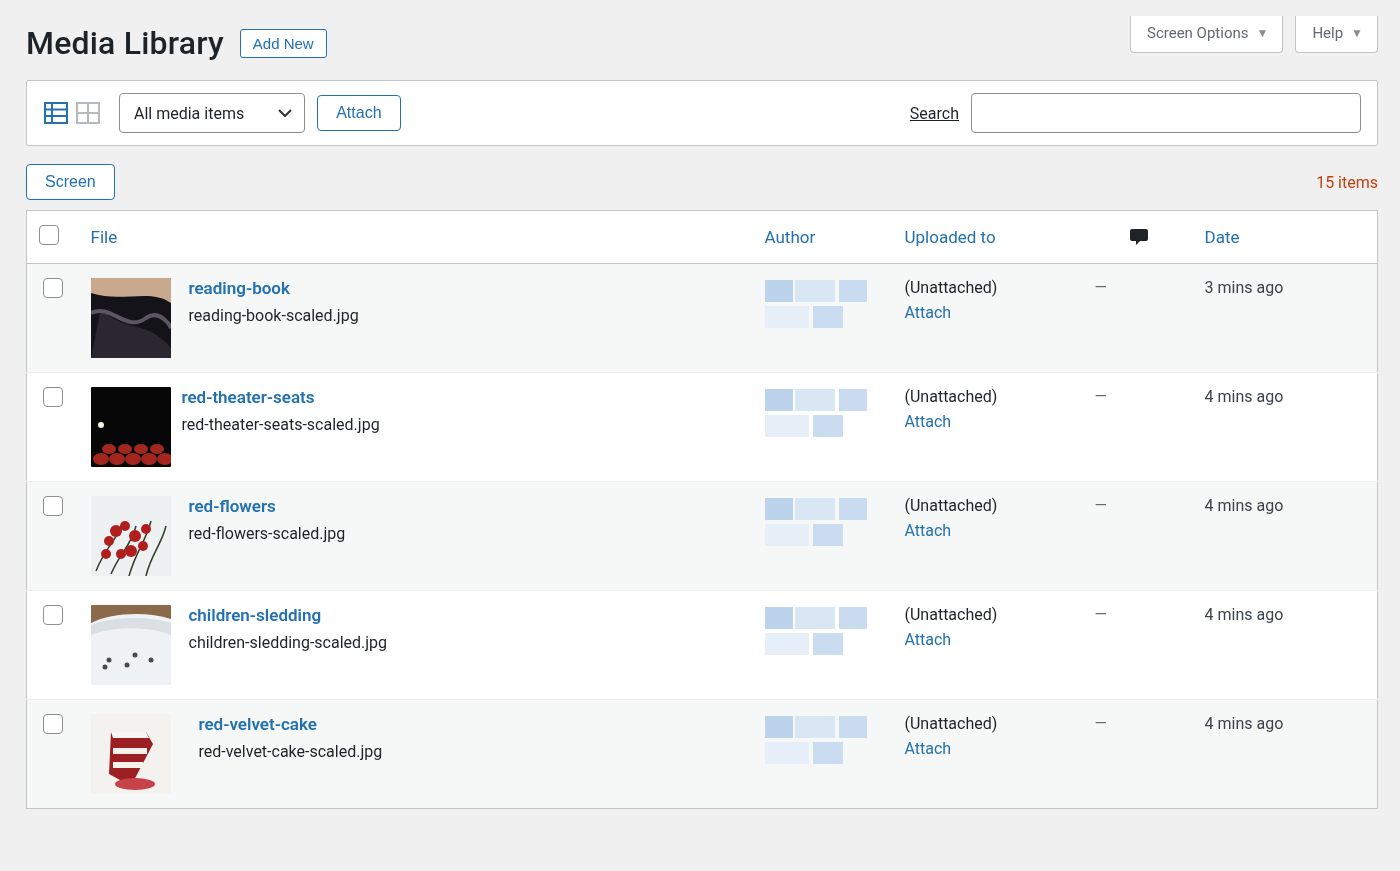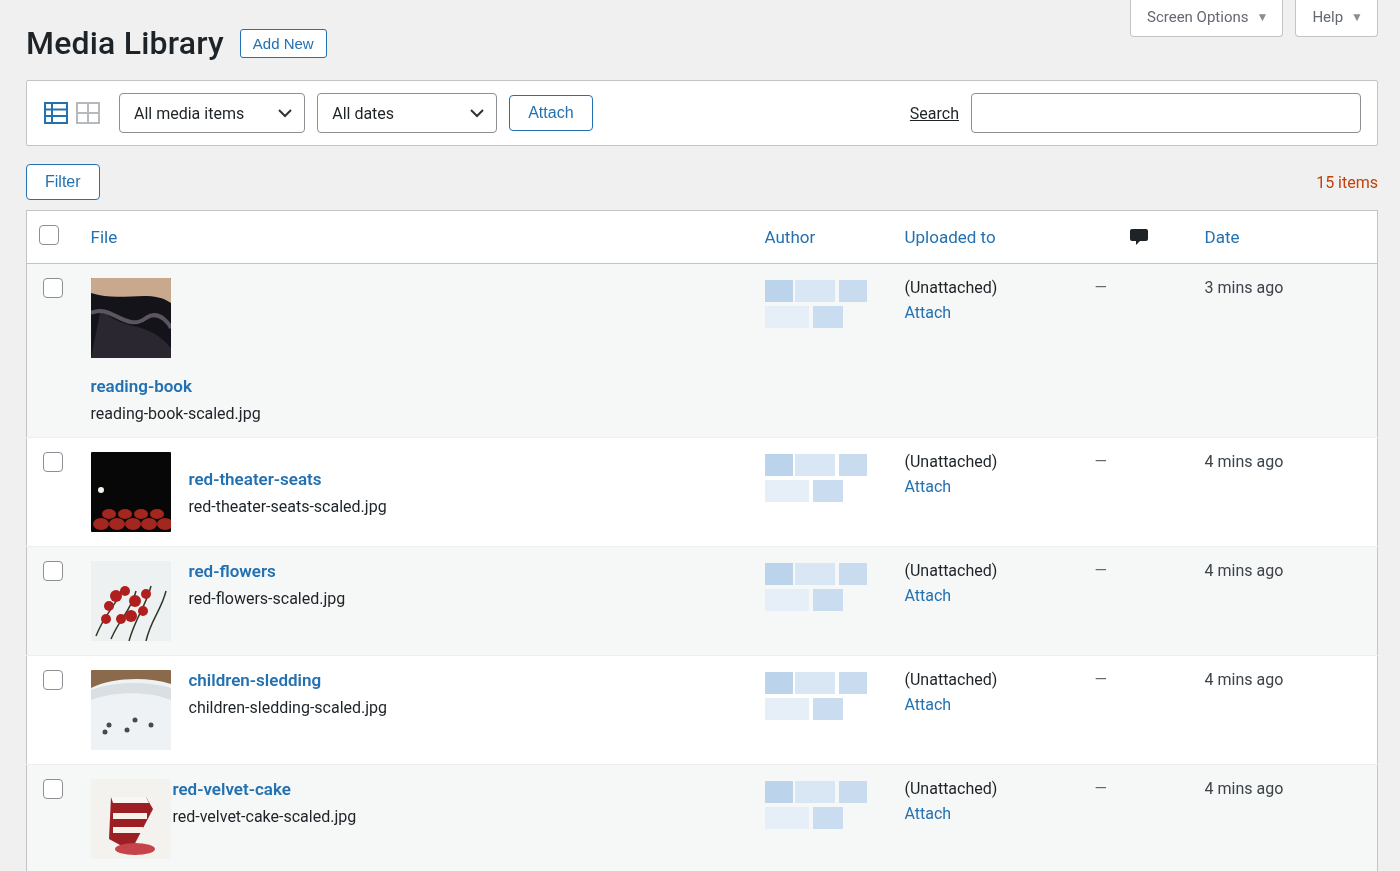--- a/index.html
+++ b/index.html
@@ -7,21 +7,21 @@
   body {
     font-family: -apple-system, BlinkMacSystemFont, "Segoe UI", Roboto, Helvetica, Arial, sans-serif;
     background:#f0f0f1;
     color:#1d2327;
     font-size:15px;
   }
   .wrap { padding: 16px 22px 0 26px; }
 
   
   .top-tabs {
-    position:absolute; top:0; right:22px;
+    position:absolute; top:16px; right:22px;
     display:flex; gap:12px;
   }
   .top-tabs .ttab {
     background:#fff;
     border:1px solid #c3c4c7;
     border-top:none;
     border-radius:0 0 4px 4px;
     padding:8px 14px 10px 16px;
     color:#646970;
     font-size:15px;
@@ -207,40 +207,32 @@
 
     <div class="select-pill">
       <span>All media items</span>
       <span class="chev">
         <svg width="14" height="10">
             <path d="M1 2 L7 8 L13 2" fill="none" stroke="#2d3338" stroke-width="2"></path>
           </svg>
       </span>
     </div>
 
-    <div class="select-pill">
-      <span>All dates</span>
-      <span class="chev">
-        <svg width="14" height="10">
-            <path d="M1 2 L7 8 L13 2" fill="none" stroke="#2d3338" stroke-width="2"></path>
-          </svg>
-      </span>
-    </div>
 
     <button class="btn-secondary">Attach</button>
 
     <div class="search-group">
       <span class="search-label">Search</span>
       <input class="search-input" type="text" style="">
     </div>
   </div>
 
   <div class="tablenav">
     <div class="left">
-      <button class="btn-secondary">Filter</button>
+      <button class="btn-secondary">Screen</button>
     </div>
     <div class="items-count">15 items</div>
   </div>
 
   <table class="media">
     <colgroup>
       <col class="c-chk">
         <col class="c-file">
         <col class="c-auth">
         <col class="c-up">
@@ -264,21 +256,21 @@
         </th>
         <th>Date</th>
       </tr>
     </thead>
     <tbody id="media-rows">
         <tr class="alt">
     <td class="chk-cell">
       <span class="chkbox"></span>
     </td>
     <td>
-      <div class="file-cell" style="display:flex;gap:18px;flex-direction:column;">
+      <div class="file-cell" style="display:flex;gap:18px;">
         <svg class="thumb" width="80" height="80">
           <use href="#th-reading-book"></use>
         </svg>
         <div class="file-info">
           <div class="title">reading-book</div>
           <div class="fname">reading-book-scaled.jpg</div>
         </div>
       </div>
     </td>
     <td class="author-cell">
@@ -295,21 +287,21 @@
       <div class="attach">Attach</div>
     </td>
     <td class="comments-cell">—</td>
     <td class="date-cell">3 mins ago</td>
   </tr>
         <tr class="">
     <td class="chk-cell">
       <span class="chkbox"></span>
     </td>
     <td>
-      <div class="file-cell" style="display:flex;gap:18px;align-items:center;">
+      <div class="file-cell" style="display:flex;gap:11px;">
         <svg class="thumb" width="80" height="80">
           <use href="#th-red-theater-seats"></use>
         </svg>
         <div class="file-info">
           <div class="title">red-theater-seats</div>
           <div class="fname">red-theater-seats-scaled.jpg</div>
         </div>
       </div>
     </td>
     <td class="author-cell">
@@ -388,21 +380,21 @@
       <div class="attach">Attach</div>
     </td>
     <td class="comments-cell">—</td>
     <td class="date-cell">4 mins ago</td>
   </tr>
         <tr class="alt">
     <td class="chk-cell">
       <span class="chkbox"></span>
     </td>
     <td>
-      <div class="file-cell" style="display:flex;gap:2px;">
+      <div class="file-cell" style="display:flex;gap:28px;">
         <svg class="thumb" width="80" height="80">
           <use href="#th-red-velvet-cake"></use>
         </svg>
         <div class="file-info">
           <div class="title">red-velvet-cake</div>
           <div class="fname">red-velvet-cake-scaled.jpg</div>
         </div>
       </div>
     </td>
     <td class="author-cell">

